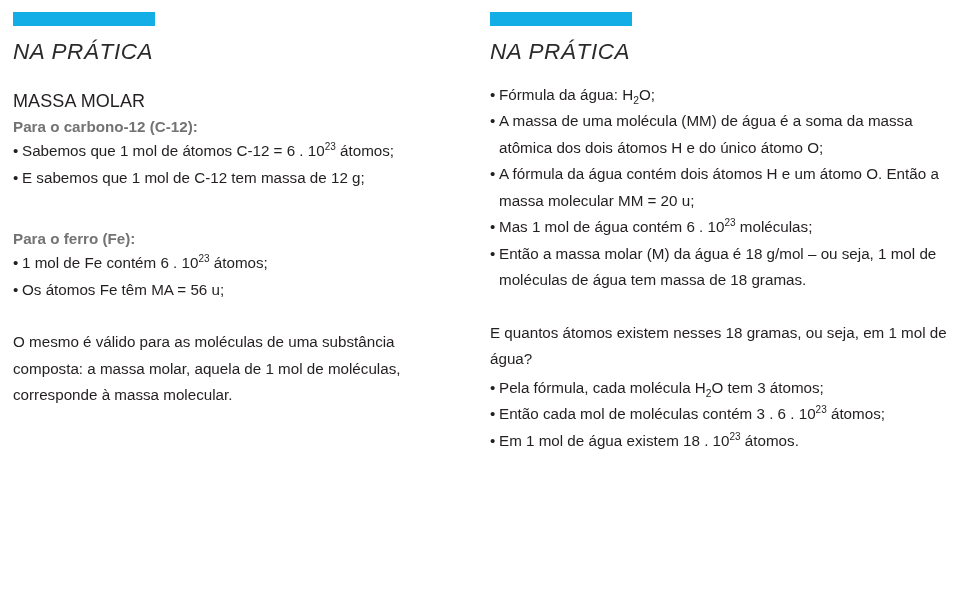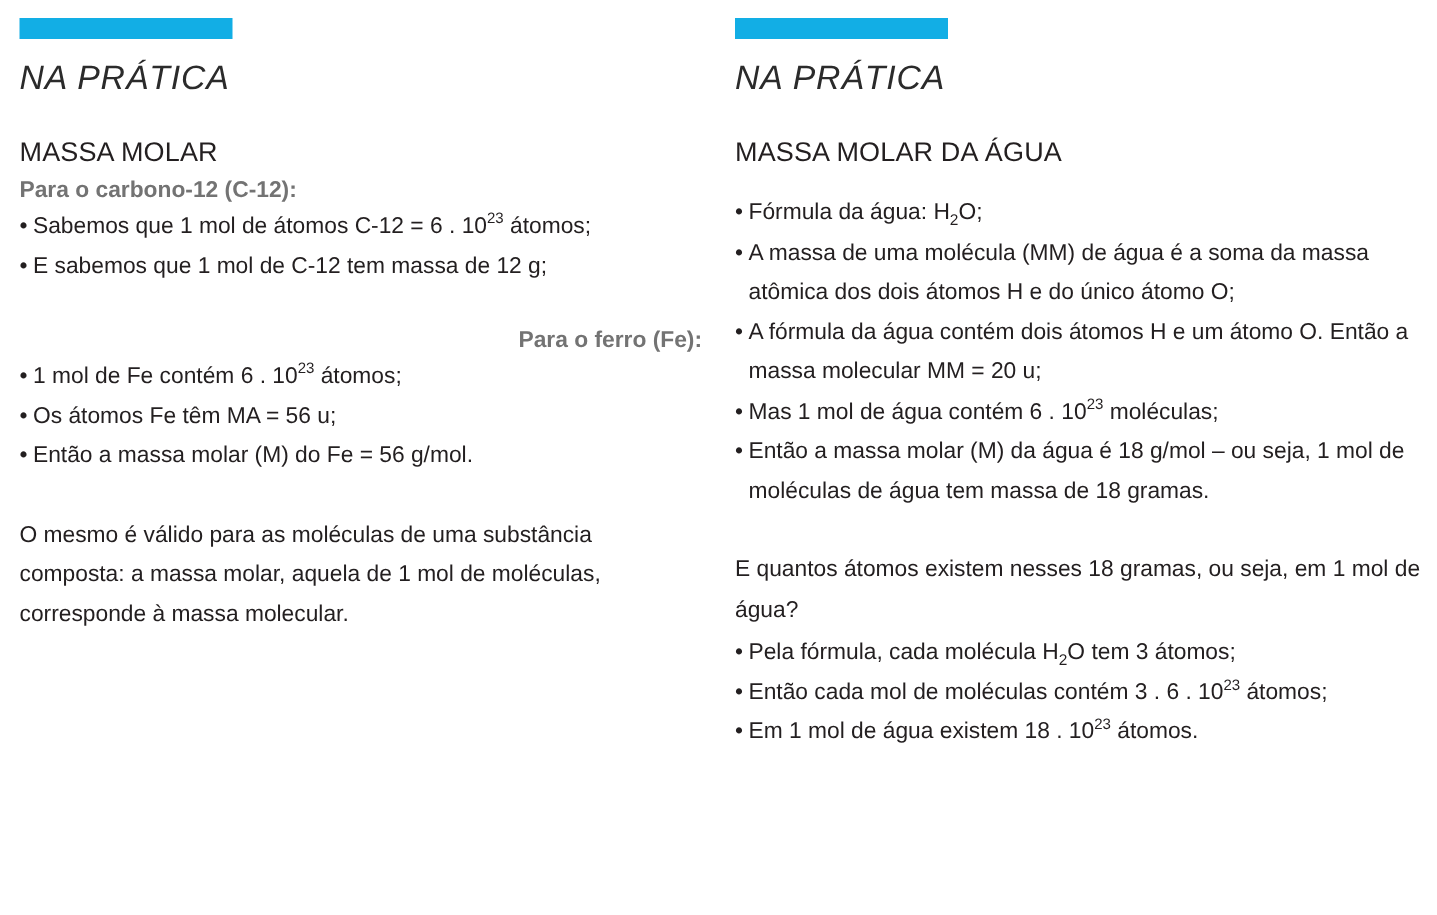--- a/index.html
+++ b/index.html
@@ -121,38 +121,36 @@
 
     <div class="sub-title">Para o carbono-12 (C-12):</div>
 
     <ul class="bullets">
       <li>Sabemos que 1 mol de átomos C-12 = 6 . 10<sup>23</sup> átomos;</li>
       <li>E sabemos que 1 mol de C-12 tem massa de 12 g;</li>
     </ul>
 
     <div class="gap-block"></div>
 
-    <div class="sub-title" style="margin-top:0;text-align:right;">Para o ferro (Fe):</div>
+    <div class="sub-title" style="margin-top:12px;">Para o ferro (Fe):</div>
 
     <ul class="bullets">
       <li>1 mol de Fe contém 6 . 10<sup>23</sup> átomos;</li>
       <li>Os átomos Fe têm MA = 56 u;</li>
-      <li>Então a massa molar (M) do Fe = 56 g/mol.</li>
     </ul>
 
     <p class="para spaced">O mesmo é válido para as moléculas de uma substância composta: a massa molar, aquela de 1 mol de moléculas, corresponde à massa molecular.</p>
   </div>
 
   <div class="column col-right">
 
     <div class="accent-bar"></div>
 
     <div class="kicker">NA PRÁTICA</div>
 
-    <div class="section-title">MASSA MOLAR DA ÁGUA</div>
 
     <ul class="bullets" style="margin-top:17px;">
       <li>Fórmula da água: H<sub>2</sub>O;</li>
       <li>A massa de uma molécula (MM) de água é a soma da massa atômica dos dois átomos H e do único átomo O;</li>
       <li>A fórmula da água contém dois átomos H e um átomo O. Então a massa molecular MM = 20 u;</li>
       <li>Mas 1 mol de água contém 6 . 10<sup>23</sup> moléculas;</li>
       <li>Então a massa molar (M) da água é 18 g/mol – ou seja, 1 mol de moléculas de água tem massa de 18 gramas.</li>
     </ul>
 
     <p class="para spaced">E quantos átomos existem nesses 18 gramas, ou seja, em 1 mol de água?</p>

